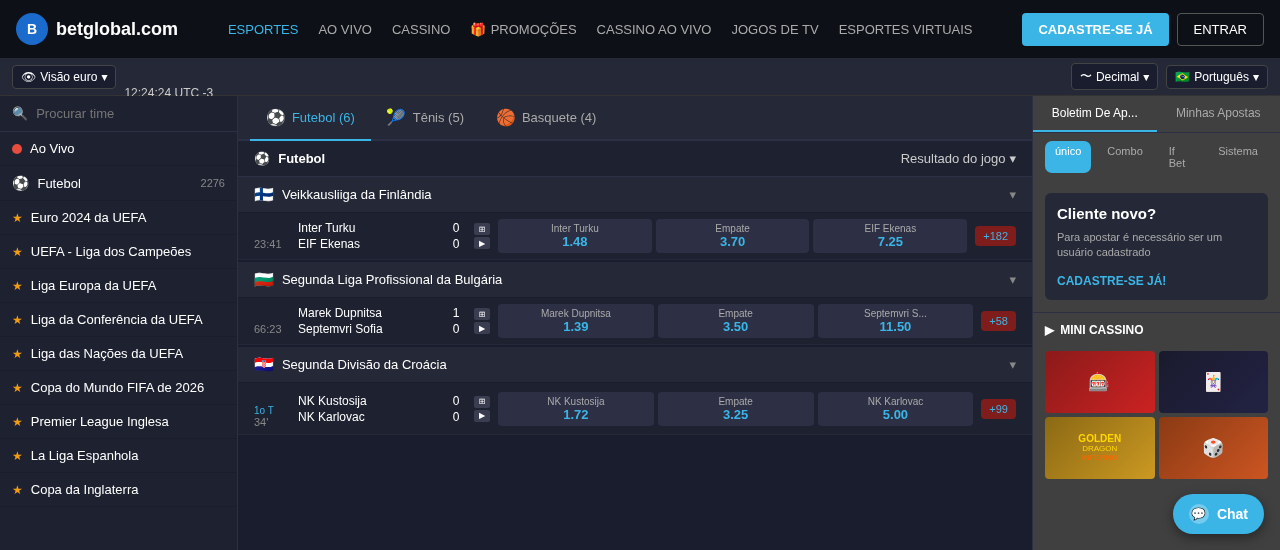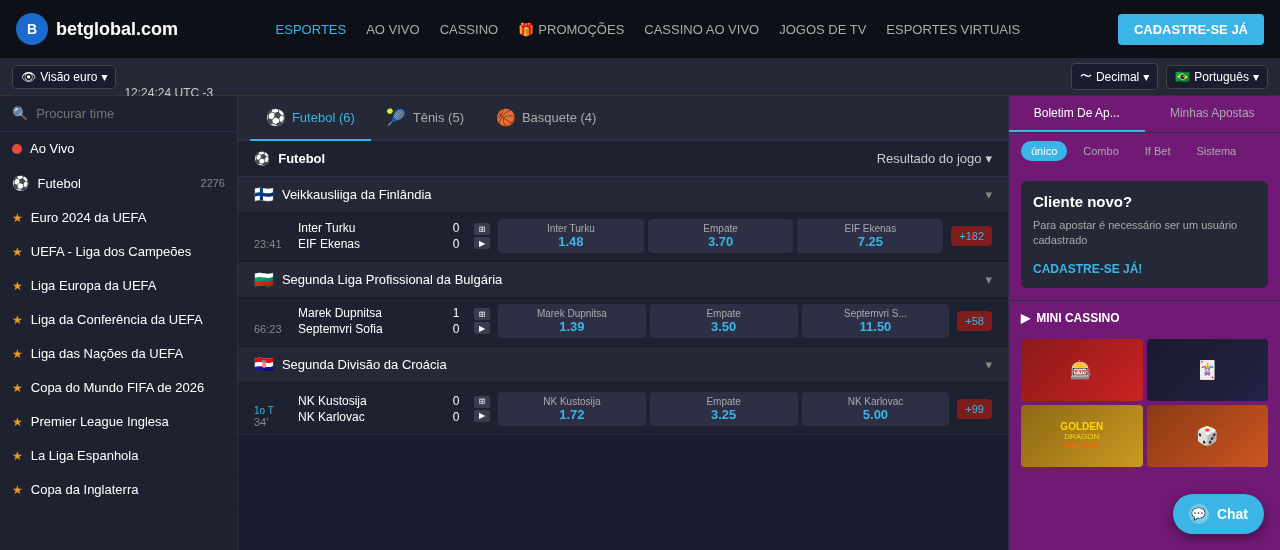--- a/index.html
+++ b/index.html
@@ -270,22 +270,22 @@
       border: none;
       border-radius: 4px;
       padding: 4px 8px;
       cursor: pointer;
       color: #3ab5e6;
       font-size: 11px;
     }
 
     
     .right-panel {
-      width: 272px;
-      background: #701a75;
+      width: 248px;
+      background: #404040;
       border-left: 1px solid #2d3045;
       flex-shrink: 0;
       overflow-y: auto;
     }
     .bet-panel-tabs {
       display: flex;
       border-bottom: 1px solid #2d3045;
     }
     .bet-panel-tab {
       flex: 1;
@@ -300,21 +300,21 @@
       color: #fff;
       border-bottom-color: #3ab5e6;
     }
     .bet-subtabs {
       display: flex;
       padding: 8px 12px;
       gap: 6px;
     }
     .bet-subtab {
       padding: 4px 10px;
-      border-radius: 12px;
+      border-radius: 7px;
       font-size: 11px;
       cursor: pointer;
       color: #aaa;
     }
     .bet-subtab.active {
       background: #3ab5e6;
       color: #fff;
     }
     .cliente-novo {
       margin: 12px;
@@ -409,20 +409,21 @@
     <span class="nav-link">
       <span>🎁</span>
       <span>PROMOÇÕES</span>
     </span>
     <span class="nav-link">CASSINO AO VIVO</span>
     <span class="nav-link">JOGOS DE TV</span>
     <span class="nav-link">ESPORTES VIRTUAIS</span>
   </div>
   <div class="nav-buttons">
     <button class="btn-register">CADASTRE-SE JÁ</button>
+    <button class="btn-login">ENTRAR</button>
   </div>
 </div>
 
 <div class="sub-nav">
   <div class="sub-nav-left">
     <div class="vision-selector">
       <span>👁</span>
       <span>Visão euro</span>
       <span>▾</span>
     </div>

